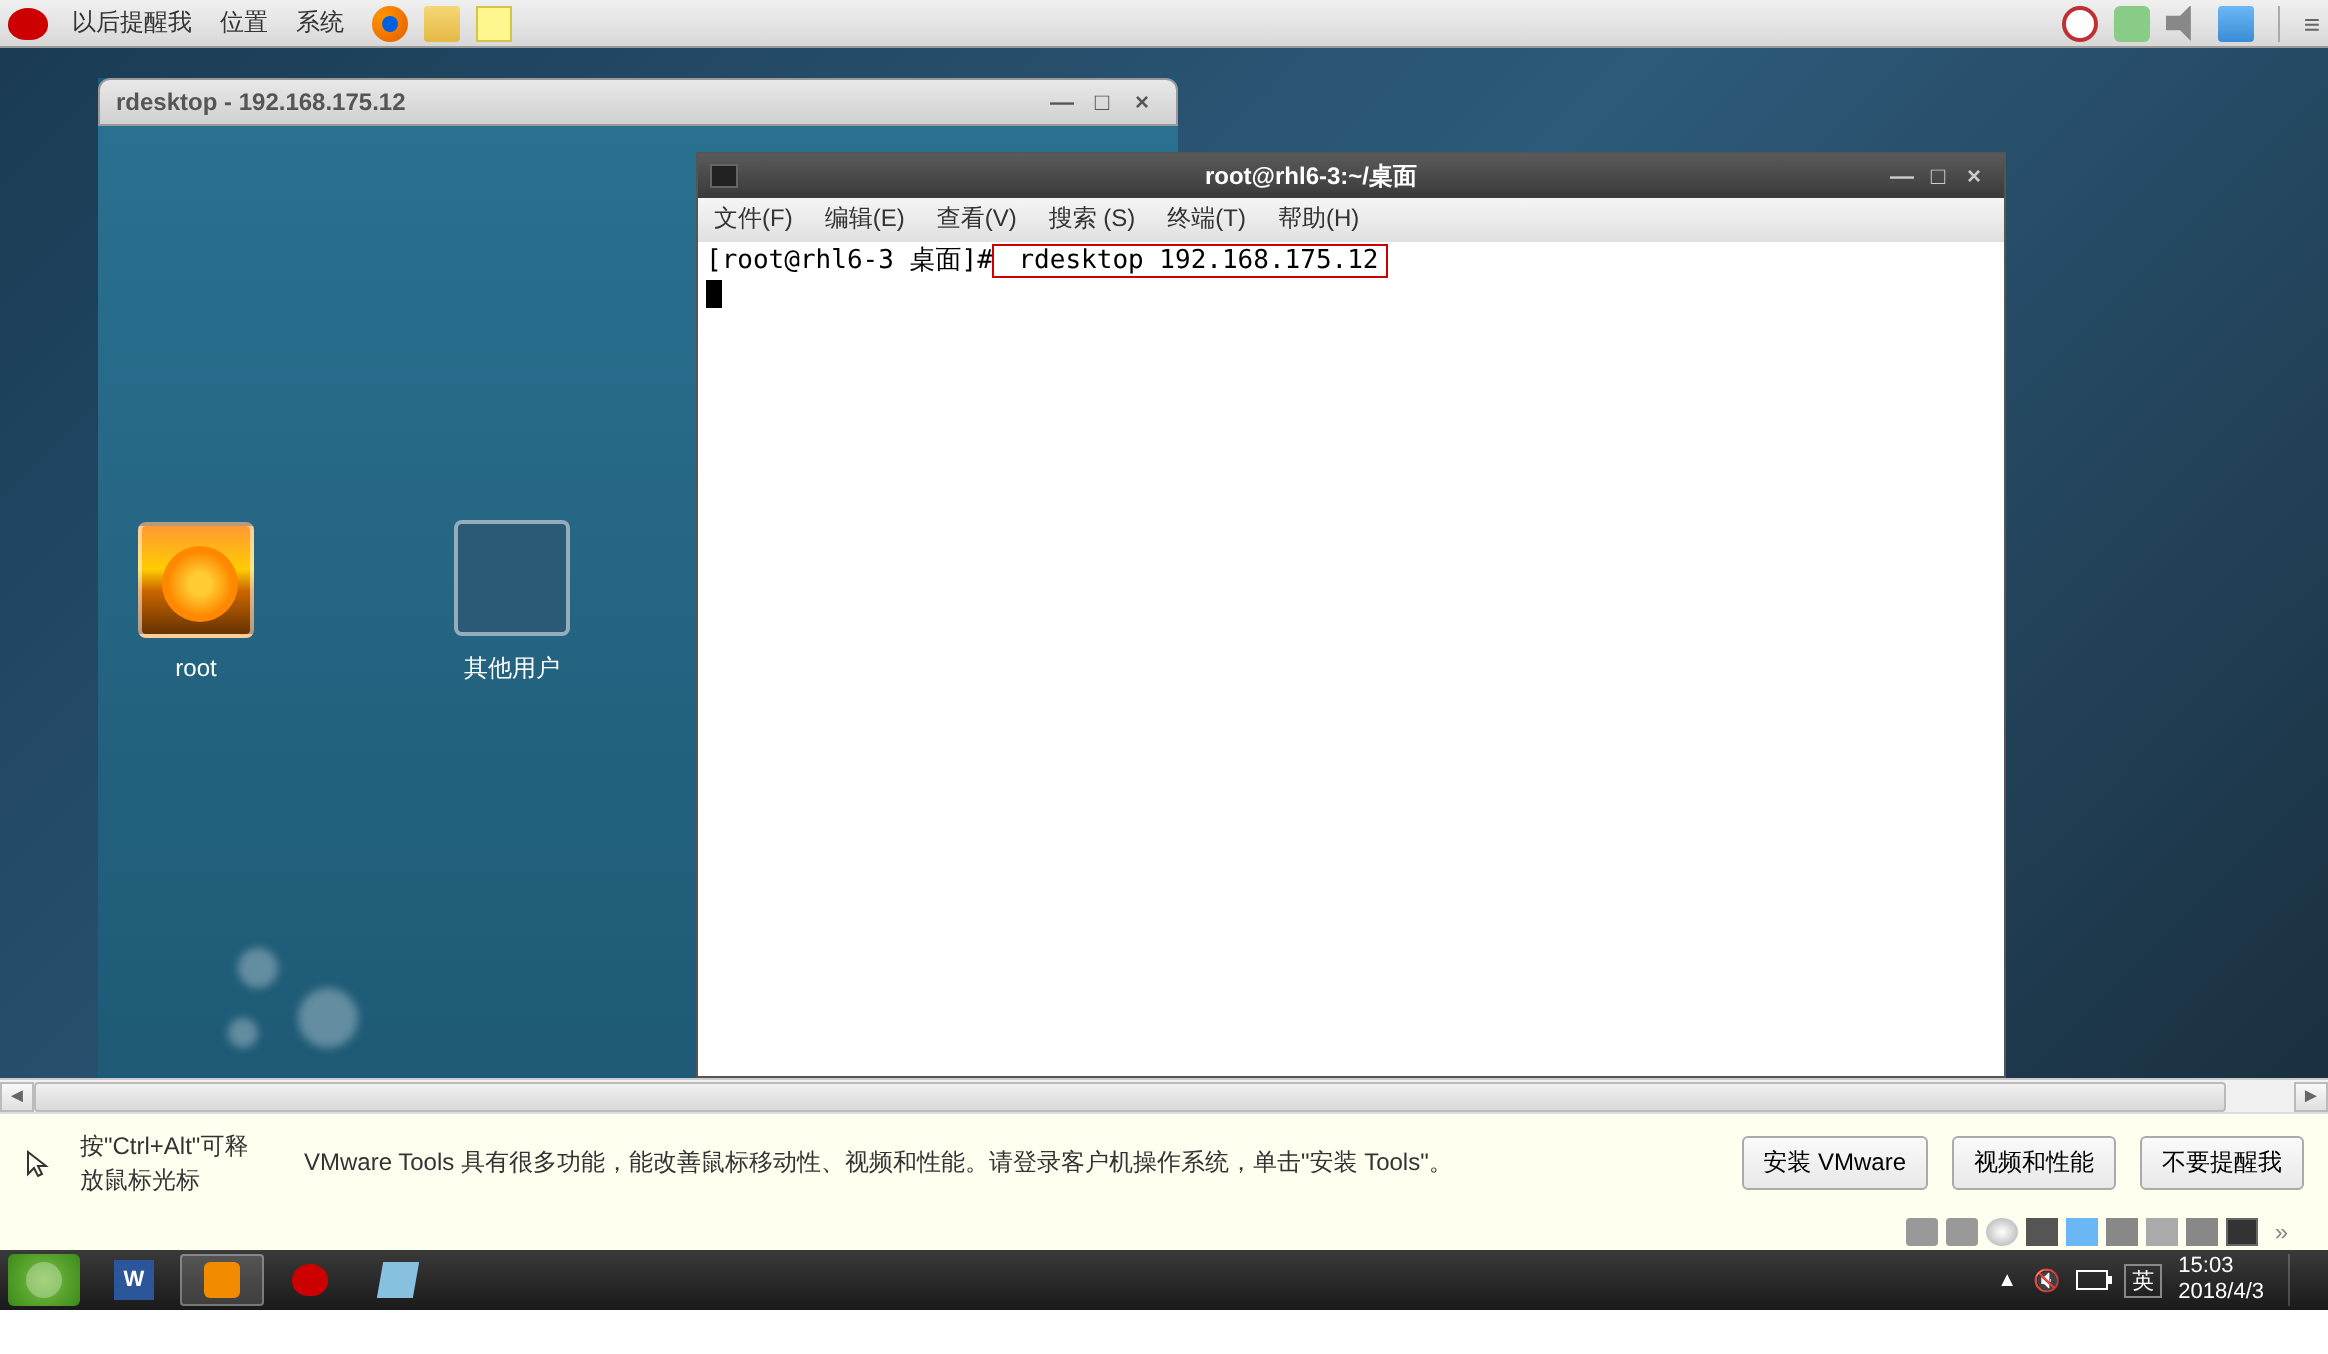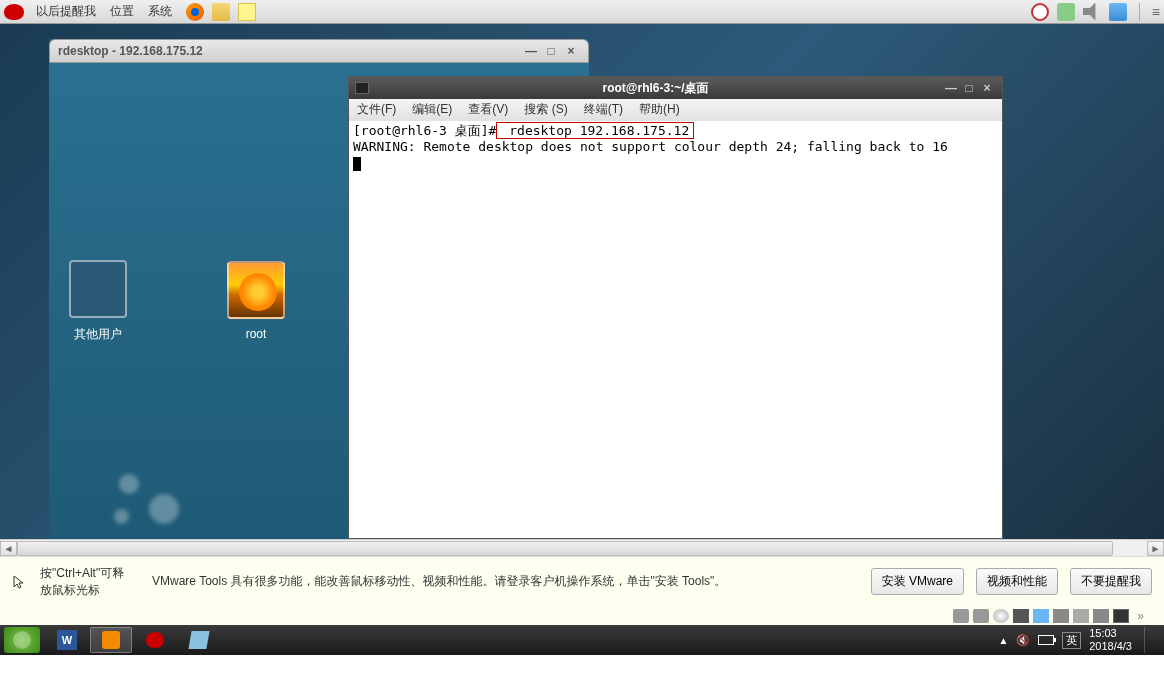--- a/index.html
+++ b/index.html
@@ -385,26 +385,26 @@
 
     <div class="rdesktop-window">
       <div class="rdesktop-titlebar">
         <span class="title">rdesktop - 192.168.175.12</span>
         <span class="window-btn">—</span>
         <span class="window-btn">□</span>
         <span class="window-btn">×</span>
       </div>
       <div class="rdesktop-content">
         <div class="user-tile">
+          <div class="user-avatar"></div>
+          <span>root</span>
+        </div>
+        <div class="user-tile">
           <div class="other-avatar"></div>
           <span>其他用户</span>
-        </div>
-        <div class="user-tile">
-          <div class="user-avatar"></div>
-          <span>root</span>
         </div>
       </div>
       <div class="blur-balls">
         <div class="ball" style="width:20px;height:20px;top:0;left:10px;"></div>
         <div class="ball" style="width:30px;height:30px;top:20px;left:40px;"></div>
         <div class="ball" style="width:15px;height:15px;top:35px;left:5px;"></div>
       </div>
     </div>
 
     <div class="terminal-window">
@@ -418,21 +418,20 @@
       <div class="terminal-menubar">
         <span>文件(F)</span>
         <span>编辑(E)</span>
         <span>查看(V)</span>
         <span>搜索 (S)</span>
         <span>终端(T)</span>
         <span>帮助(H)</span>
       </div>
       <div class="terminal-content">
         <div><span>[root@rhl6-3 桌面]#</span><span class="cmd-highlight"> rdesktop 192.168.175.12 </span></div>
-        <div>WARNING: Remote desktop does not support colour depth 24; falling back to 16</div>
         <div><span class="cursor-block"></span></div>
       </div>
     </div>
 
   </div>
 </div>
 
 <div class="hscroll">
   <div class="hscroll-btn">◄</div>
   <div class="hscroll-track">

